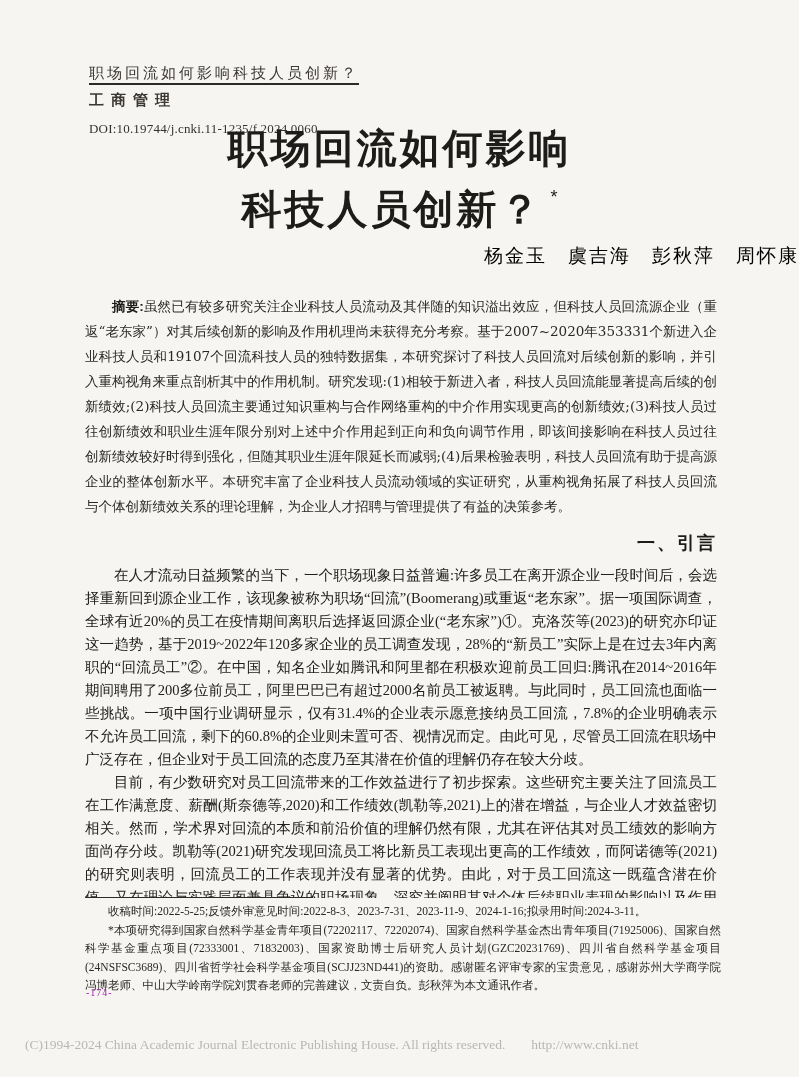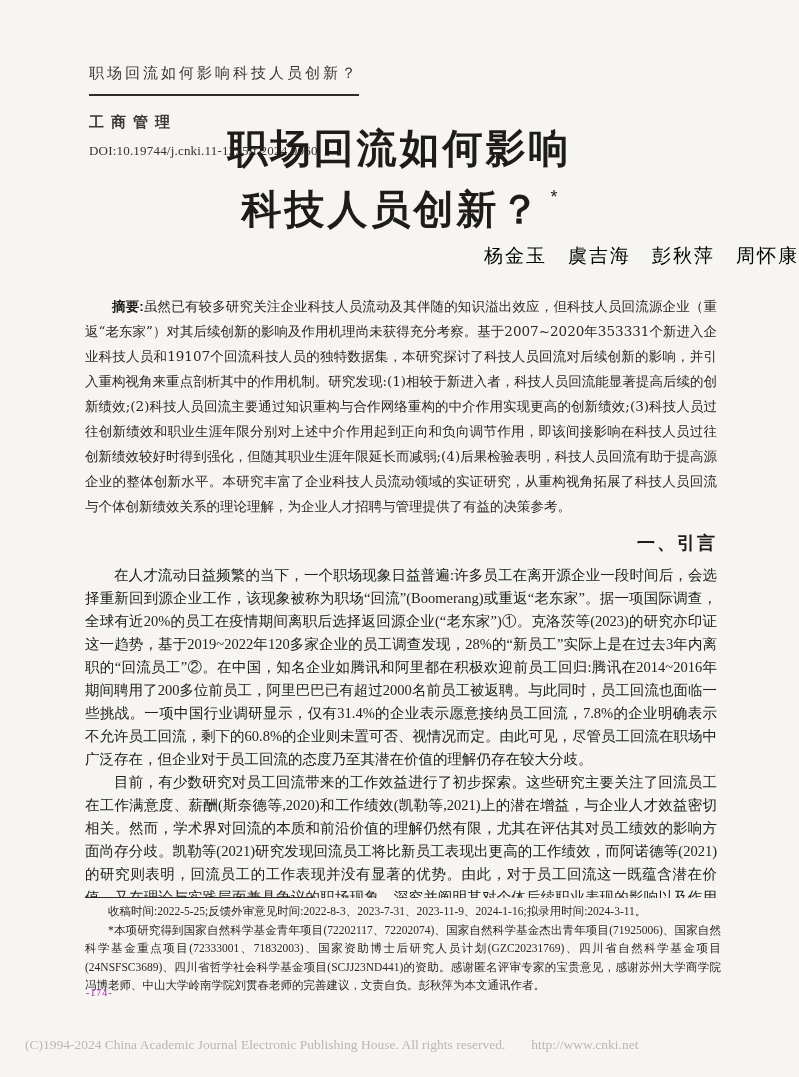--- a/index.html
+++ b/index.html
@@ -15,25 +15,25 @@
     font-family: "Liberation Serif", serif;
   }
   
   .running-head-block { position: absolute; top: 64px; left: 89px; }
   .running-head {
     display: inline-block;
     font-family: "DejaVu Serif", serif;
     font-size: 15px;
     letter-spacing: 3px;
     color: #3b3733;
-    padding-bottom: 11px;
+    padding-bottom: 0;
     border-bottom: 2px solid #2c2a27;
   }
   .journal {
-    margin-top: 17px;
+    margin-top: 6px;
     font-family: "DejaVu Serif", serif;
     font-weight: bold;
     font-size: 15px;
     letter-spacing: 7px;
     color: #3b3733;
   }
   .doi {
     margin-top: 11px;
     font-size: 13px;
     color: #34322f;

